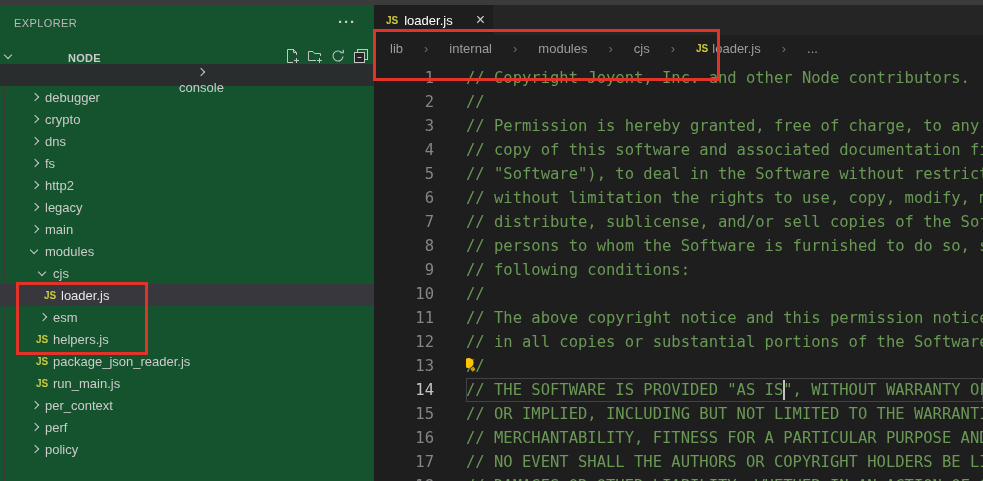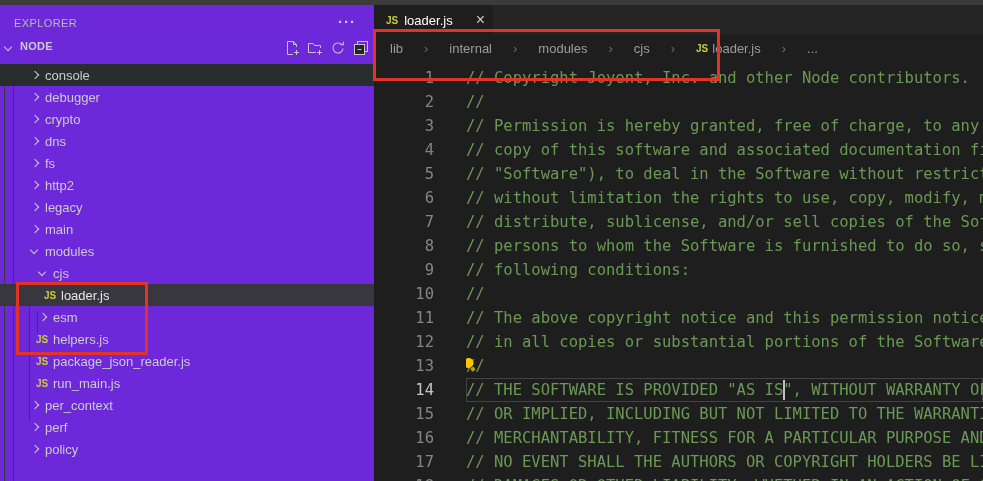--- a/index.html
+++ b/index.html
@@ -3,44 +3,44 @@
 <meta charset="utf-8">
 <style>
   html,body{margin:0;padding:0;width:983px;height:481px;overflow:hidden;
     background:#1e1e1e;font-family:"Liberation Sans",sans-serif;}
   #app{position:relative;width:983px;height:481px;overflow:hidden;}
 
   
   .titlestrip{position:absolute;left:0;top:0;width:983px;height:5px;background:#3b3b3b;}
 
   
-  .sidebar{position:absolute;left:0;top:5px;width:374px;height:476px;background:#6d28d9;}
+  .sidebar{position:absolute;left:0;top:5px;width:374px;height:476px;background:#14532d;}
   .exp-header{position:absolute;left:0;top:0;width:374px;height:35px;display:flex;align-items:center;
     padding-left:14px;box-sizing:border-box;color:#bbbbbb;font-size:11px;letter-spacing:.4px;}
   .more{position:absolute;right:18px;top:9px;color:#cfcfcf;font-size:15px;font-weight:bold;
     letter-spacing:1px;cursor:pointer;line-height:16px;}
-  .node-header{position:absolute;left:0;top:35px;width:374px;height:24px;display:flex;align-items:flex-start;
-    color:#cccccc;}
+  .node-header{position:absolute;left:0;top:35px;width:374px;height:24px;display:flex;align-items:flex-end;
+    color:#cccccc;gap:48px;}
   .node-label{font-size:11px;font-weight:bold;margin-left:4px;letter-spacing:.3px;}
   .node-actions{margin-left:auto;margin-right:5px;display:flex;gap:7px;align-items:center;}
   .node-actions svg{display:block;}
 
   .chev{display:inline-block;width:5px;height:5px;border-right:1.3px solid #cccccc;
     border-bottom:1.3px solid #cccccc;}
   .chev.right{transform:rotate(-45deg);margin-left:1px;}
   .chev.down{transform:rotate(45deg);margin-bottom:2px;}
 
   .tree{position:absolute;left:0;top:59px;width:374px;bottom:0;}
   .guide{position:absolute;width:1px;background:#3a3a3a;}
   .trow{height:22px;display:flex;align-items:center;font-size:13px;color:#cccccc;
     box-sizing:border-box;cursor:pointer;position:relative;}
   .trow.lvl1{padding-left:26px;}
   .trow.lvl2{padding-left:34px;}
   .trow.lvl3{padding-left:42px;}
-  .trow.hover{background:#2a2d2e;}
+  .trow.hover{background:#2a2d2e;flex-direction:column;}
   .trow.selected{background:#37373d;color:#e7e7e7;}
   .slot{width:16px;height:16px;display:inline-flex;align-items:center;justify-content:center;flex:0 0 16px;}
   .jsbadge{font-size:10px;font-weight:bold;color:#cbcb41;font-family:"Liberation Sans",sans-serif;}
   .tlabel{margin-left:3px;white-space:nowrap;}
 
   
   .tabbar{position:absolute;left:374px;top:5px;width:609px;height:30px;background:#252526;}
   .tab{position:absolute;left:0;top:0;width:119px;height:30px;background:#1e1e1e;display:flex;
     align-items:center;padding:0 8px 0 12px;box-sizing:border-box;gap:6px;cursor:pointer;}
   .tab-label{color:#ffffff;font-size:13px;}

